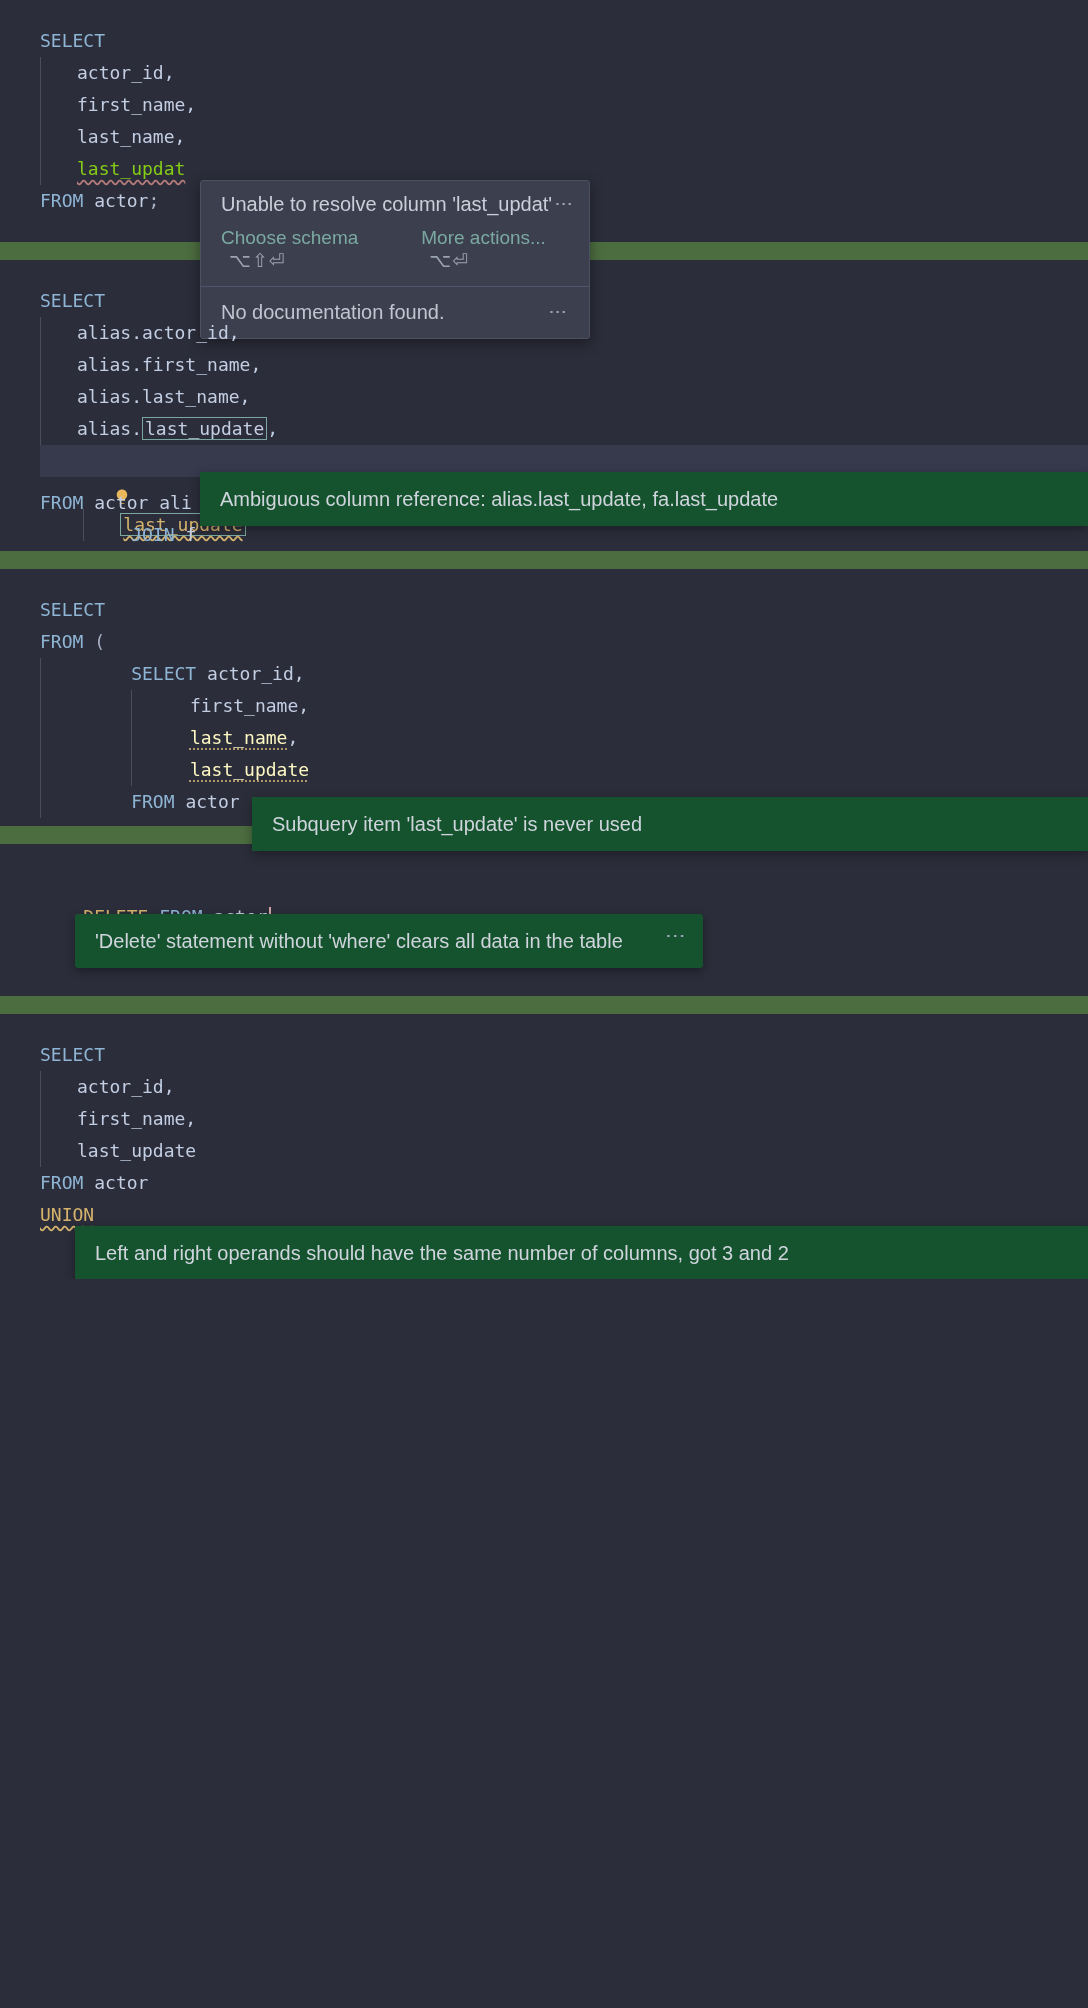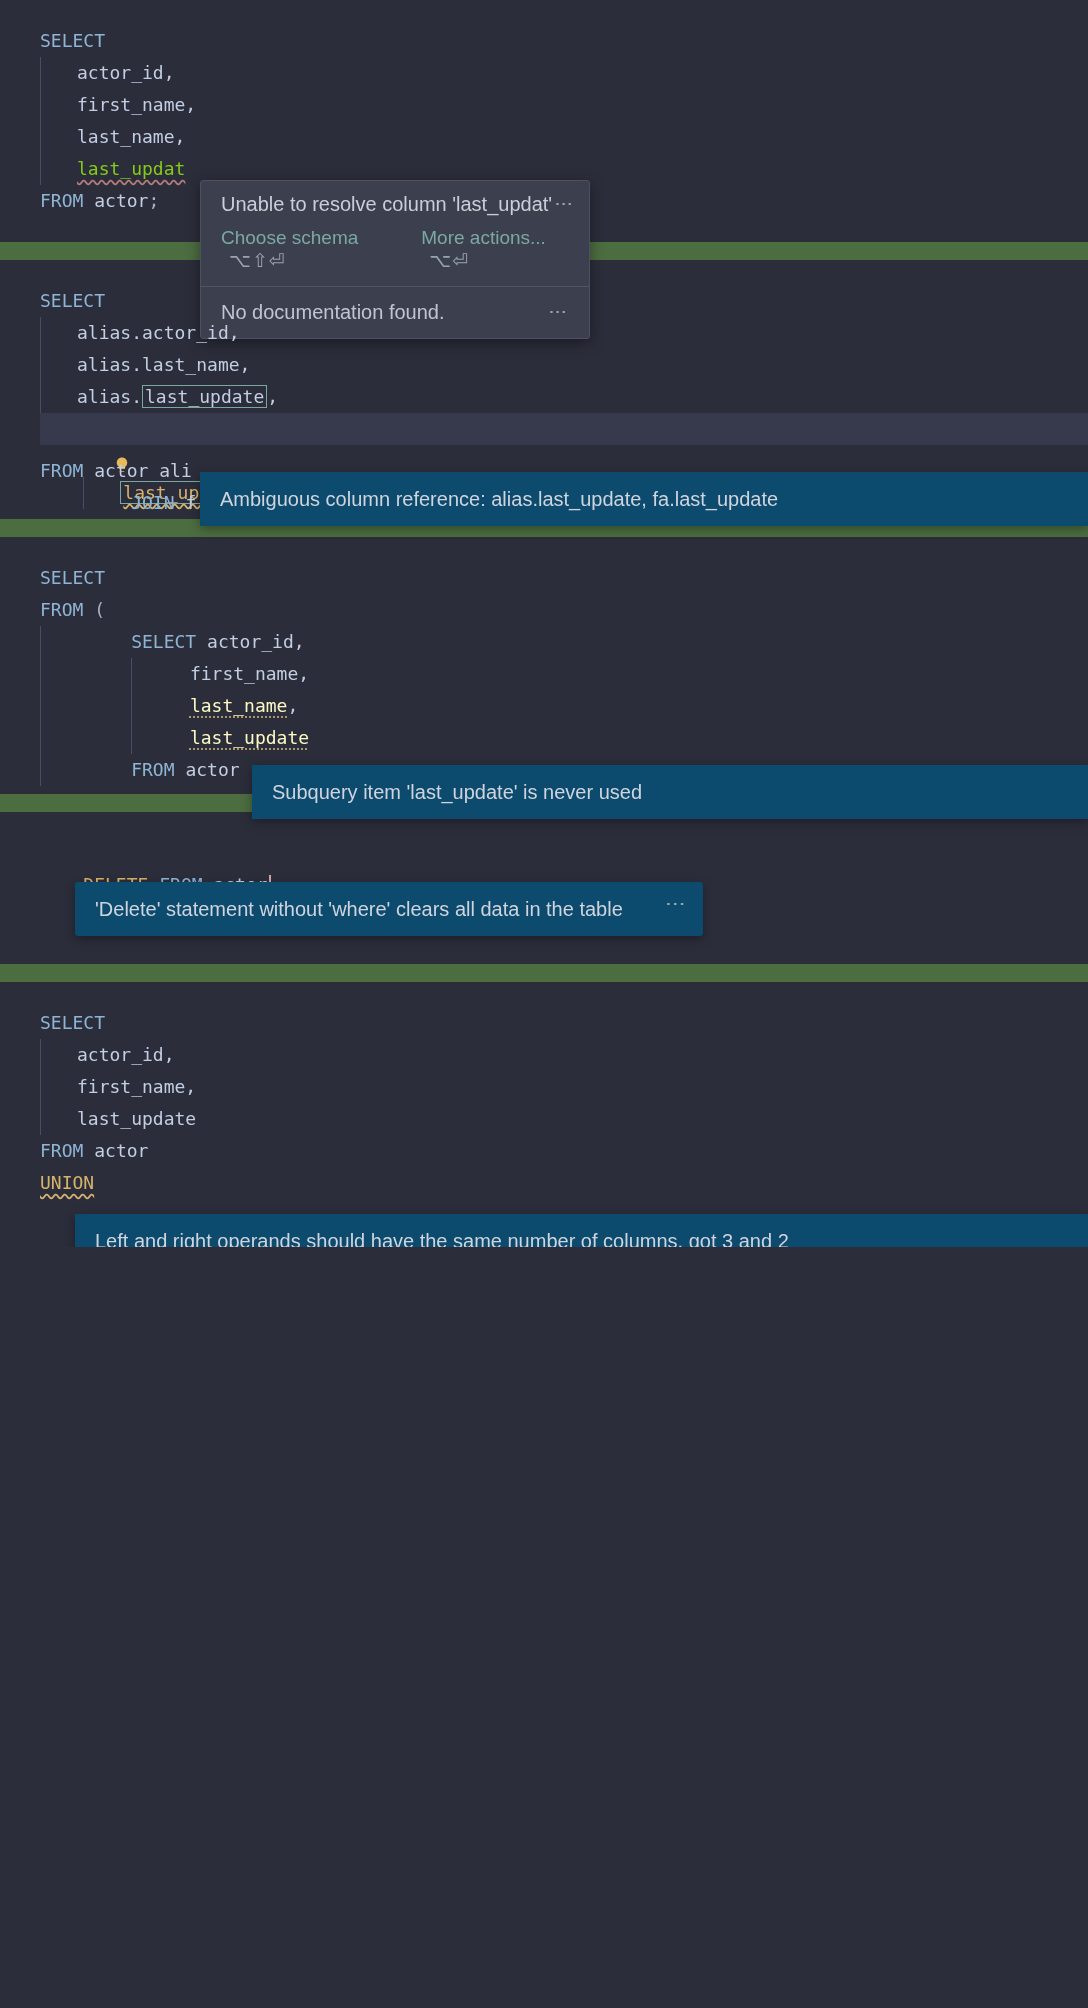--- a/index.html
+++ b/index.html
@@ -47,21 +47,21 @@
   .popup .actions { display:flex; gap:28px; padding:8px 20px 14px; align-items:center;}
   .popup .actions .act { color:#7ba9a1; cursor:pointer; font-size:19px;}
   .popup .kbd { color:#9aa3ae; font-size:19px; margin-left:8px; letter-spacing:1px;}
   .popup .sep { height:1px; background:#50546a; }
   .popup .doc { padding:14px 20px; color:#c0c6d0; display:flex; justify-content:space-between; align-items:center;}
   .popup .dots { color:#9aa3ae; cursor:pointer; letter-spacing:2px; writing-mode:vertical-rl; font-size:18px;}
   .popup .dots-abs { position:absolute; right:14px; top:14px;}
 
   .tooltip {
     position:absolute;
-    background:#0c4a6e;
+    background:#14532d;
     color:#cfd4dd;
     font-family:-apple-system,"Segoe UI",sans-serif;
     font-size:20px;
     padding:12px 20px;
     box-shadow:0 3px 10px rgba(0,0,0,.35);
     line-height:1.5;
   }
   .tooltip.flat { border-radius:0; }
   .tooltip .dots-side { position:absolute; right:12px; top:12px; color:#9aa3ae; writing-mode:vertical-rl; cursor:pointer; }
 
@@ -102,20 +102,21 @@
       <span class="dots">⋮</span>
     </div>
   </div>
 </div>
 
 <div class="divider-green"></div>
 
 <div class="editor-block" style="padding-bottom:0;">
   <div class="line"><span class="kw">SELECT</span></div>
   <div class="line"><span class="indent-guide"></span><span class="ident">alias.actor_id,</span></div>
+  <div class="line"><span class="indent-guide"></span><span class="ident">alias.first_name,</span></div>
   <div class="line"><span class="indent-guide"></span><span class="ident">alias.last_name,</span></div>
   <div class="line"><span class="indent-guide"></span><span class="ident">alias.</span><span class="boxed ident">last_update</span><span class="ident">,</span></div>
   <div class="line highlighted">
     <div class="bulb" style="top:7px;">
       <svg viewBox="0 0 24 24">
           <path fill="#e8b85a" d="M9 21h6v-1H9v1zm3-19C8 2 5 5 5 9c0 2.4 1.2 4.5 3 5.7V17h8v-2.3c1.8-1.2 3-3.3 3-5.7 0-4-3-7-7-7z"></path>
         </svg>
     </div>
     <span class="indent-guide"></span><span class="warn-wavy boxed" style="border-color:#7aa8a0;">last_update</span>
   </div>
@@ -155,15 +156,15 @@
 
 <div class="divider-green"></div>
 
 <div class="editor-block" style="padding-bottom:0;">
   <div class="line"><span class="kw">SELECT</span></div>
   <div class="line"><span class="indent-guide"></span><span class="ident">actor_id,</span></div>
   <div class="line"><span class="indent-guide"></span><span class="ident">first_name,</span></div>
   <div class="line"><span class="indent-guide"></span><span class="ident">last_update</span></div>
   <div class="line"><span class="kw">FROM</span><span> </span><span class="ident">actor</span></div>
   <div class="line"><span class="warn-wavy">UNION</span></div>
-  <div class="tooltip flat" style="left:75px; top:212px; right:0;margin-top:20px;">Left and right operands should have the same number of columns, got 3 and 2</div>
+  <div class="tooltip flat" style="left:75px; top:212px; right:0;">Left and right operands should have the same number of columns, got 3 and 2</div>
   <div style="height:48px;"></div>
 </div>
 
 </body></html>

